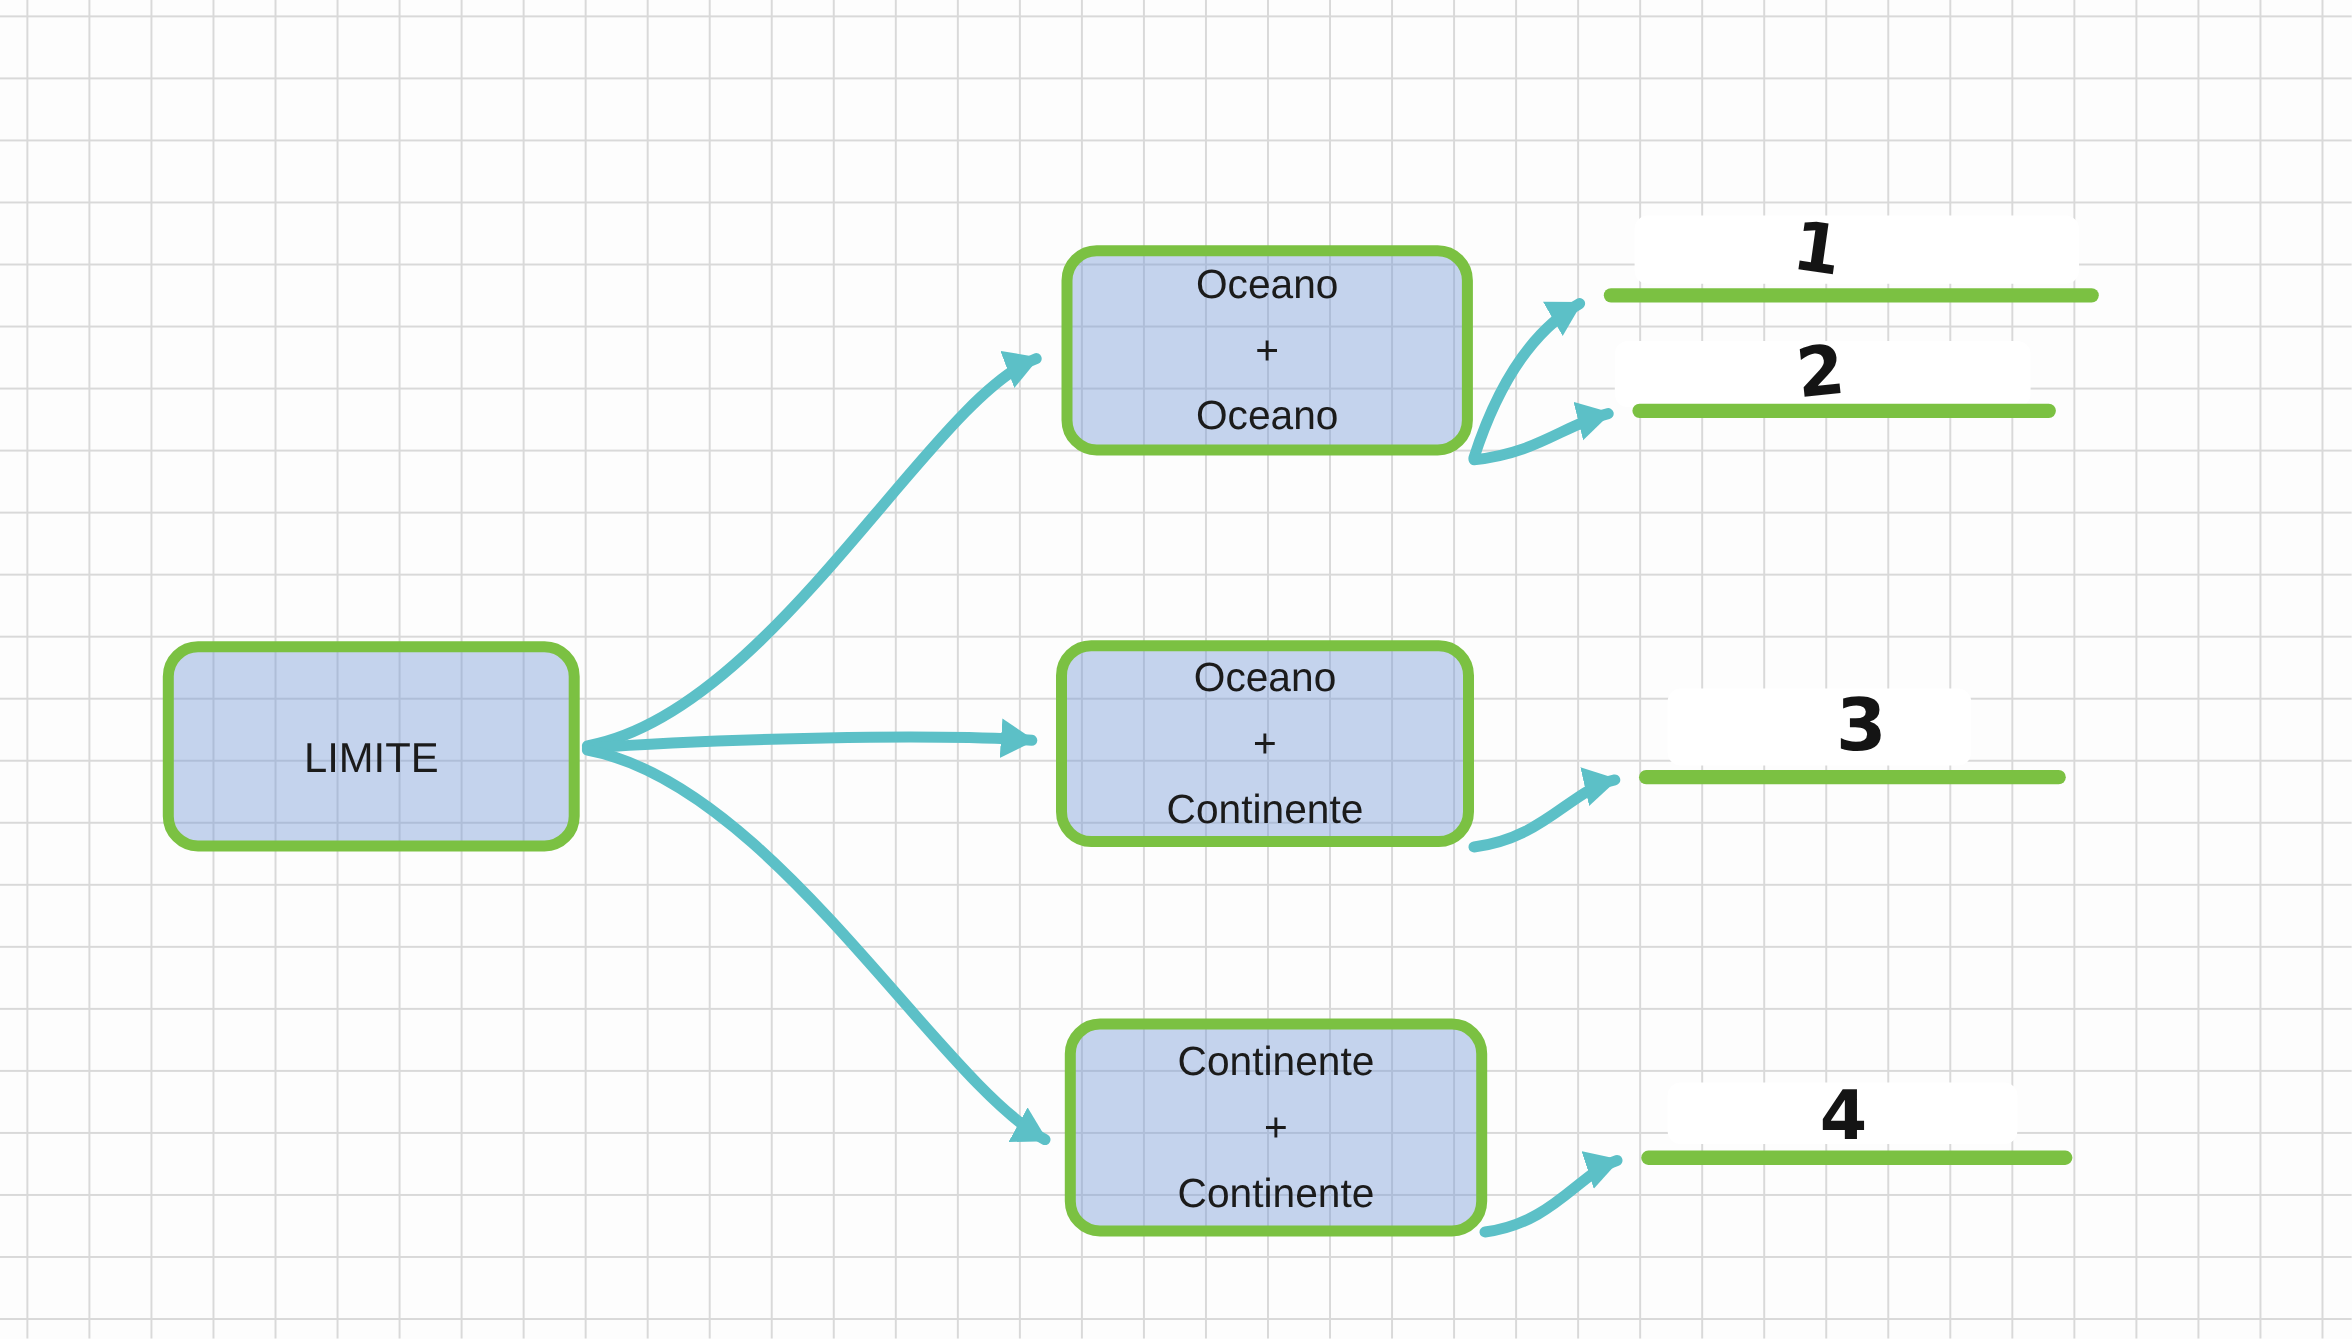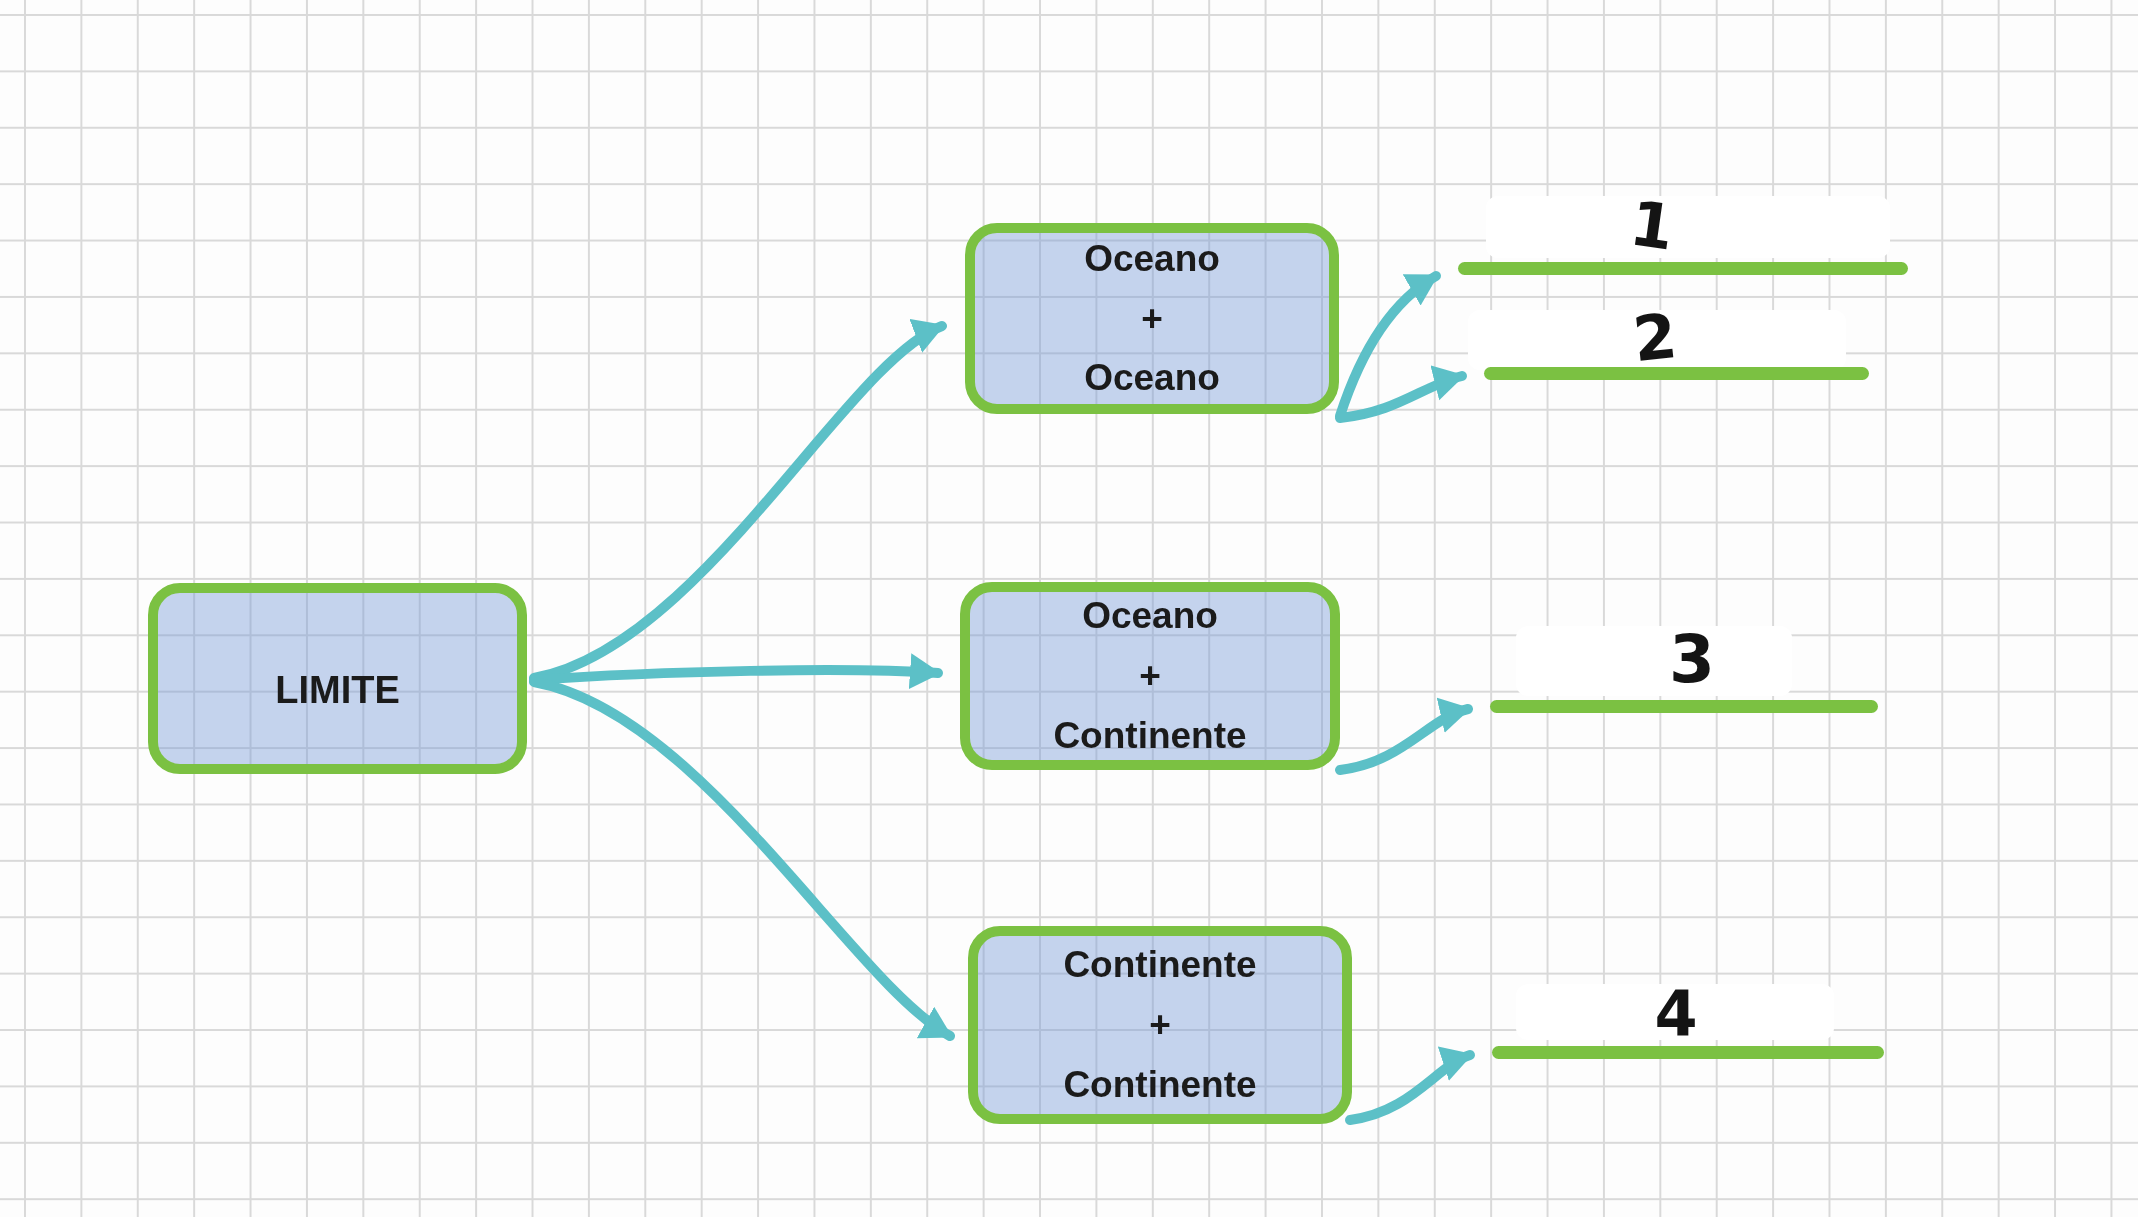--- a/index.html
+++ b/index.html
@@ -50,21 +50,21 @@
     display: flex;
     flex-direction: column;
     align-items: center;
     justify-content: center;
     text-align: center;
     color: #1b1b1b;
     z-index: 4;
   }
   .node-line {
     font-size: 37px;
-    font-weight: 700;
+    font-weight: 400;
     line-height: 1.62;
     white-space: nowrap;
     text-align: right;
   }
   .node-root { left: 148px; top: 583px; width: 379px; height: 191px; }
   .node-root .node-line { font-size: 38px; line-height: 1.55; margin-top: 23px; }
   .node-a { left: 965px; top: 223px; width: 374px; height: 191px; }
   .node-b { left: 960px; top: 582px; width: 380px; height: 188px; }
   .node-c { left: 968px; top: 926px; width: 384px; height: 198px; }
 

